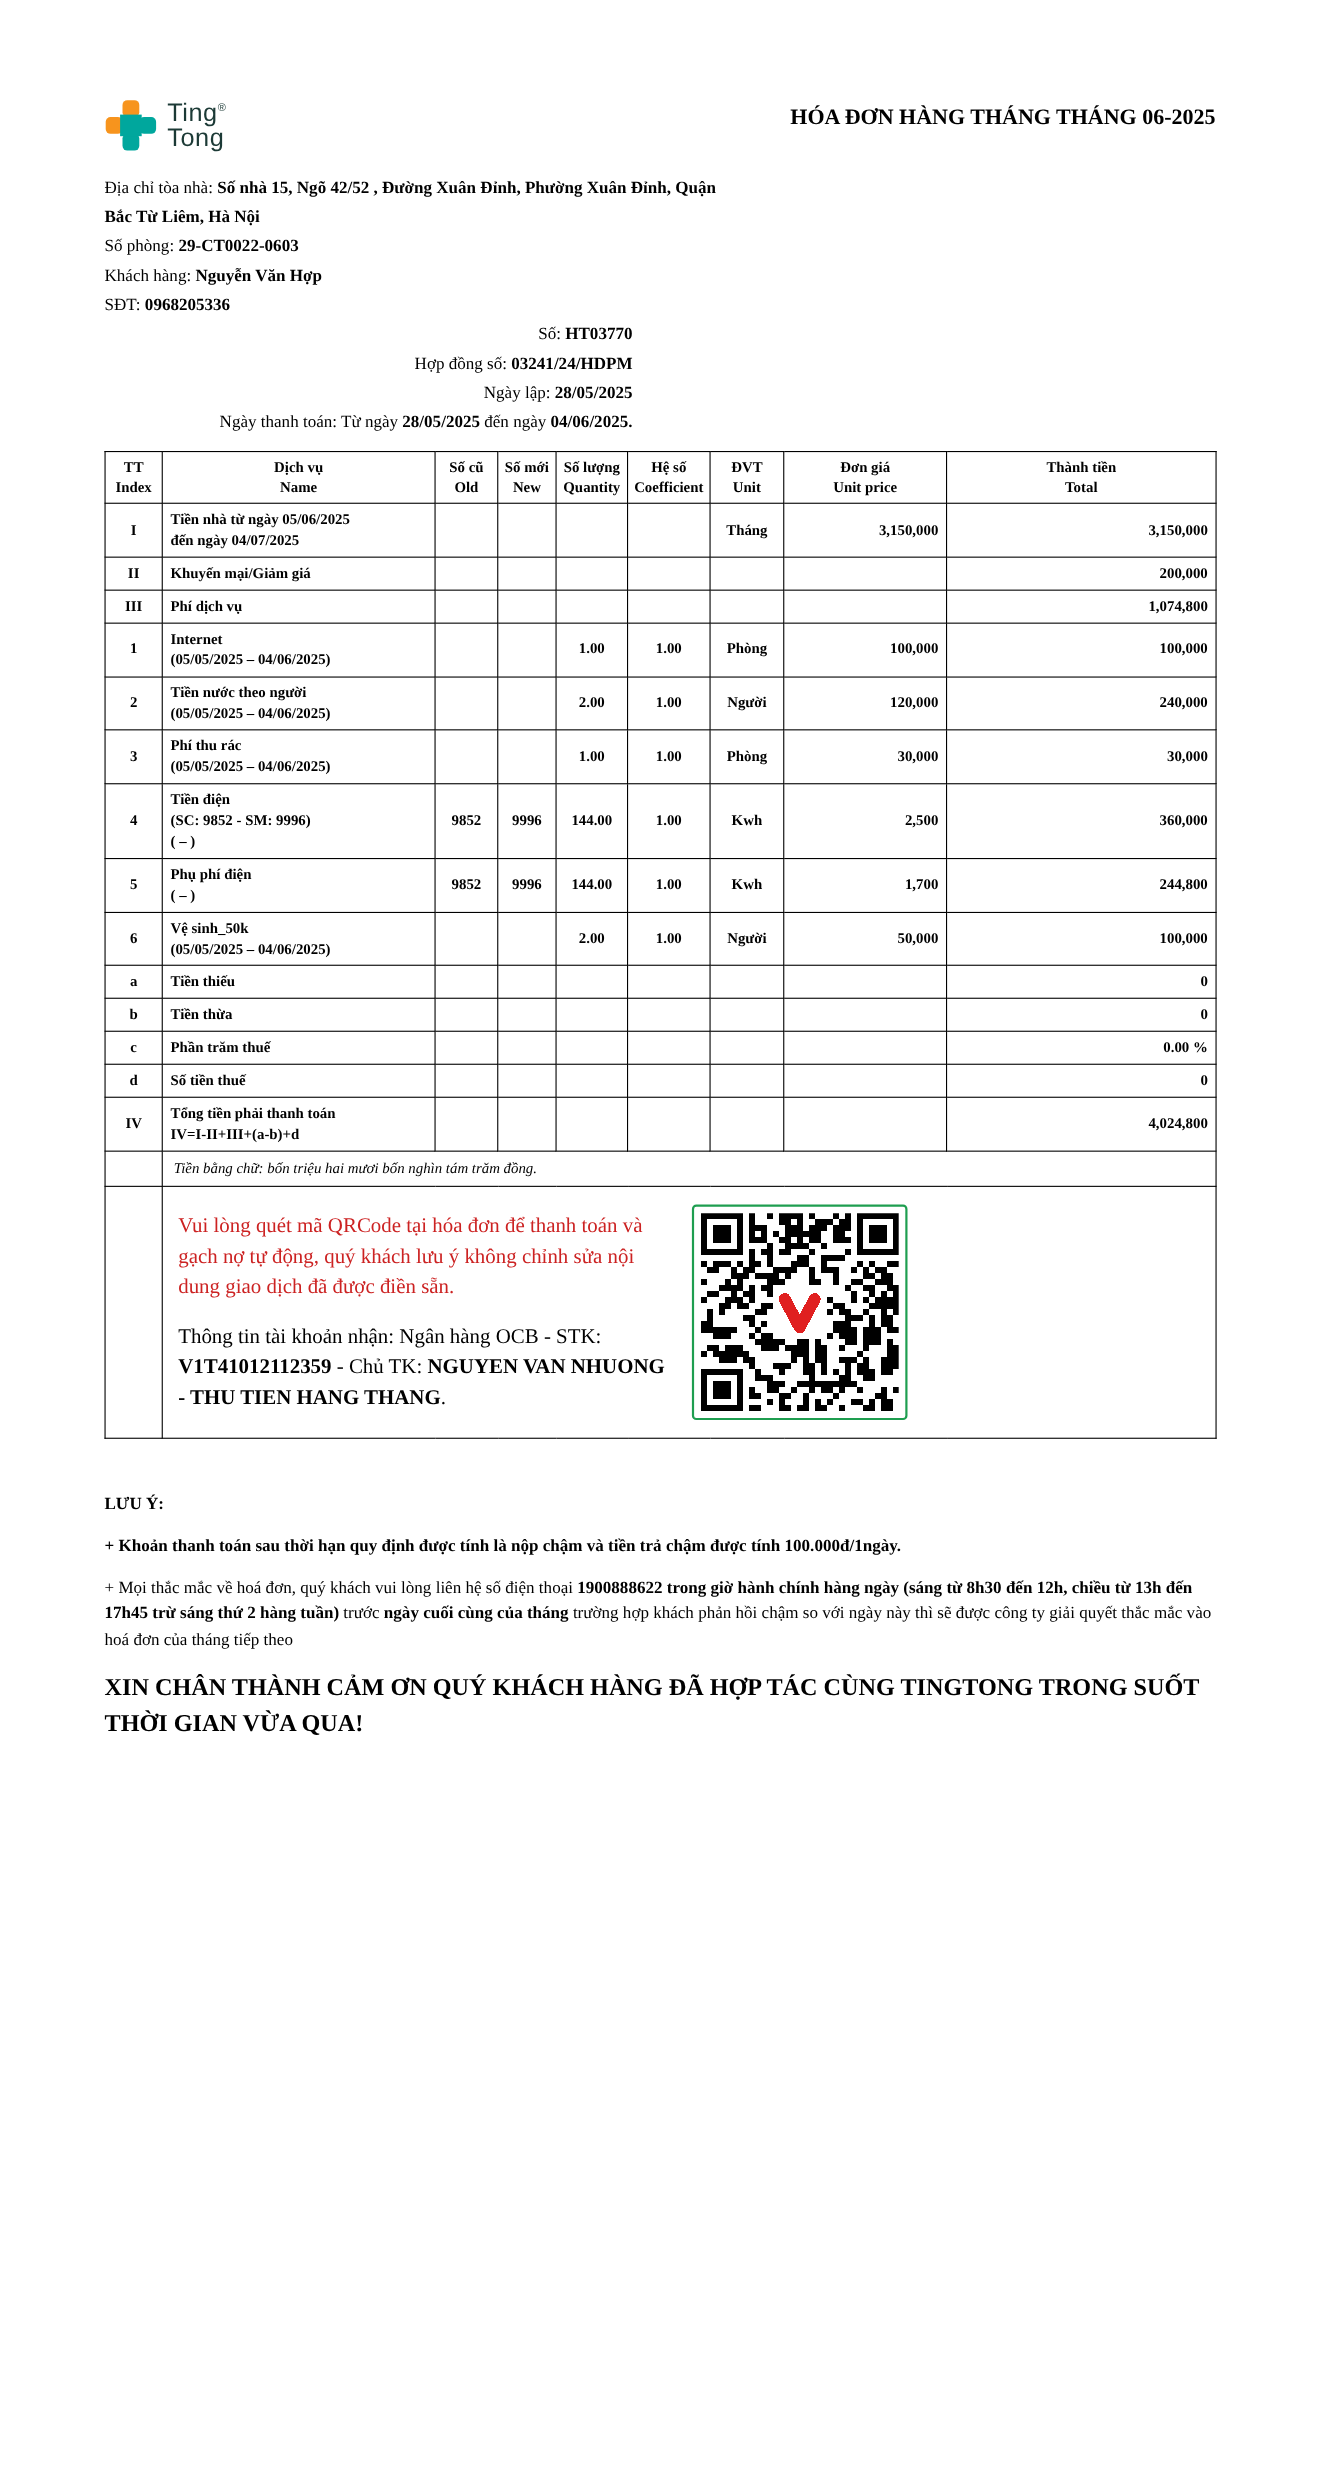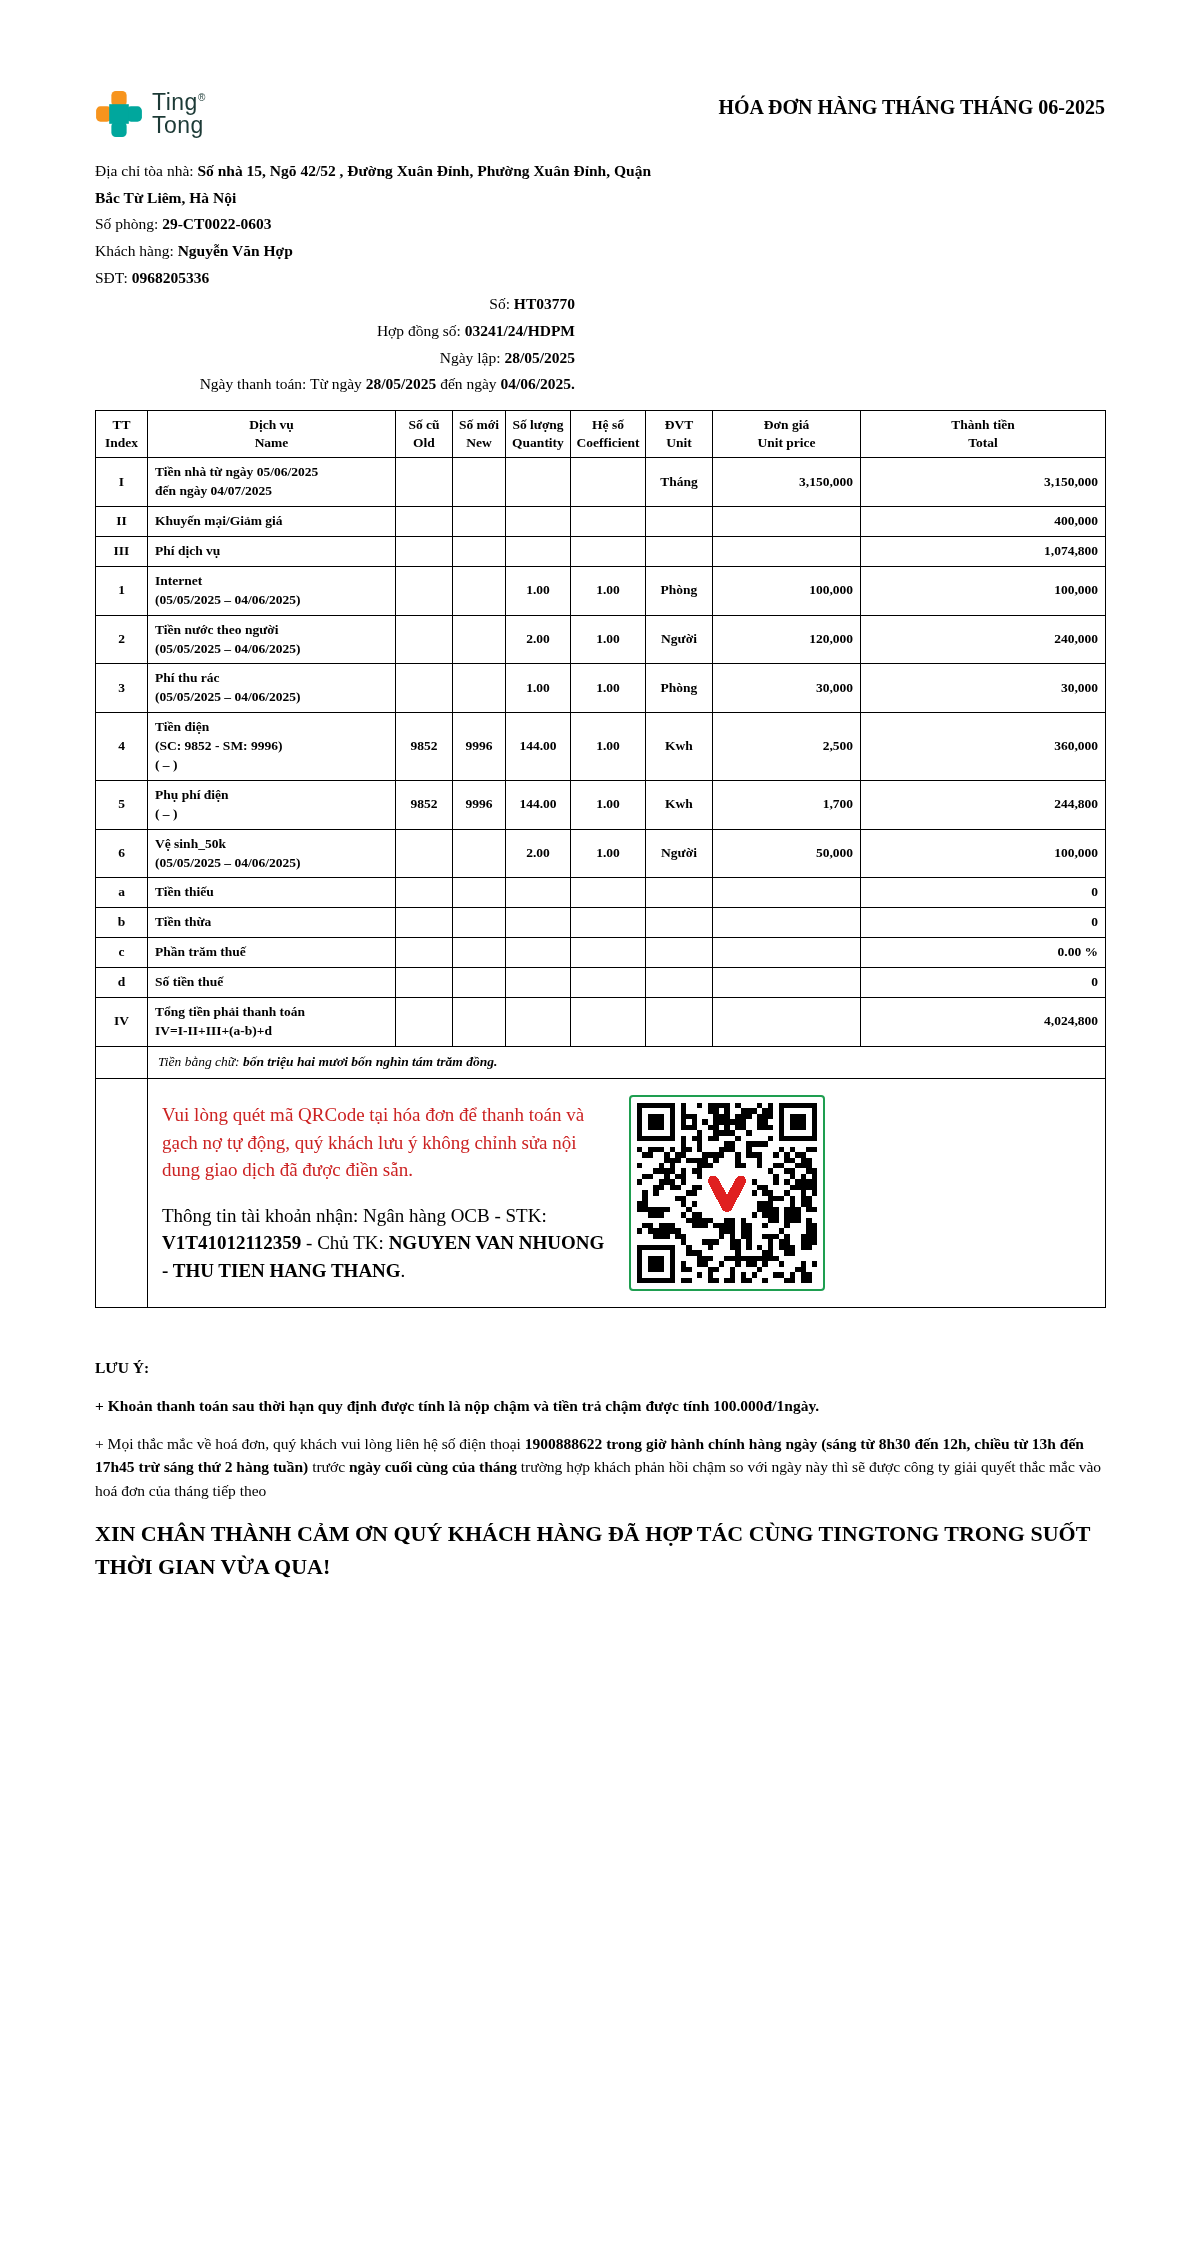--- a/index.html
+++ b/index.html
@@ -21,21 +21,21 @@
   table { border-collapse:collapse; table-layout:fixed; width:1010px; margin-top:12px; font-size:13.5px; }
   th, td { border:1px solid #000; padding:5px 7px; vertical-align:middle; font-weight:bold; }
   th { text-align:center; white-space:pre-line; line-height:1.35; padding:5px 3px; }
   td { line-height:1.4; }
   .c-tt { text-align:center; }
   .c-name { text-align:left; white-space:pre-line; }
   .c-center { text-align:center; }
   .c-right { text-align:right; }
 
   .words-cell { font-weight:normal; font-style:italic; padding:6px 10px; }
-  .words-cell .b { font-weight:bold; }
+  .words-cell .b { font-weight:normal; }
 
   .qr-cell { font-weight:normal; padding:16px 12px 16px 14px; }
   .qr-flex { display:flex; align-items:center; gap:22px; }
   .qr-text { width:445px; font-size:19px; line-height:1.45; }
   .notice { color:var(--notice_red,#CC2222); margin-bottom:18px; }
   .account { color:#000; }
   .qr-box { width:196px; height:196px; border:2px solid var(--qr_green,#1E9E50); border-radius:4px; background:#fff; padding:6px; flex:0 0 auto; }
   .qr-box svg { display:block; width:100%; height:100%; }
 
   .footer { width:1010px; margin-top:48px; font-size:15.5px; line-height:1.5; }
@@ -129,21 +129,21 @@
         </tr>
         <tr>
           <td class="c-tt">II</td>
           <td class="c-name">Khuyến mại/Giảm giá</td>
           <td class="c-center"></td>
           <td class="c-center"></td>
           <td class="c-center"></td>
           <td class="c-center"></td>
           <td class="c-center"></td>
           <td class="c-right"></td>
-          <td class="c-right">400,000</td>
+          <td class="c-right">200,000</td>
         </tr>
         <tr>
           <td class="c-tt">III</td>
           <td class="c-name">Phí dịch vụ</td>
           <td class="c-center"></td>
           <td class="c-center"></td>
           <td class="c-center"></td>
           <td class="c-center"></td>
           <td class="c-center"></td>
           <td class="c-right"></td>

